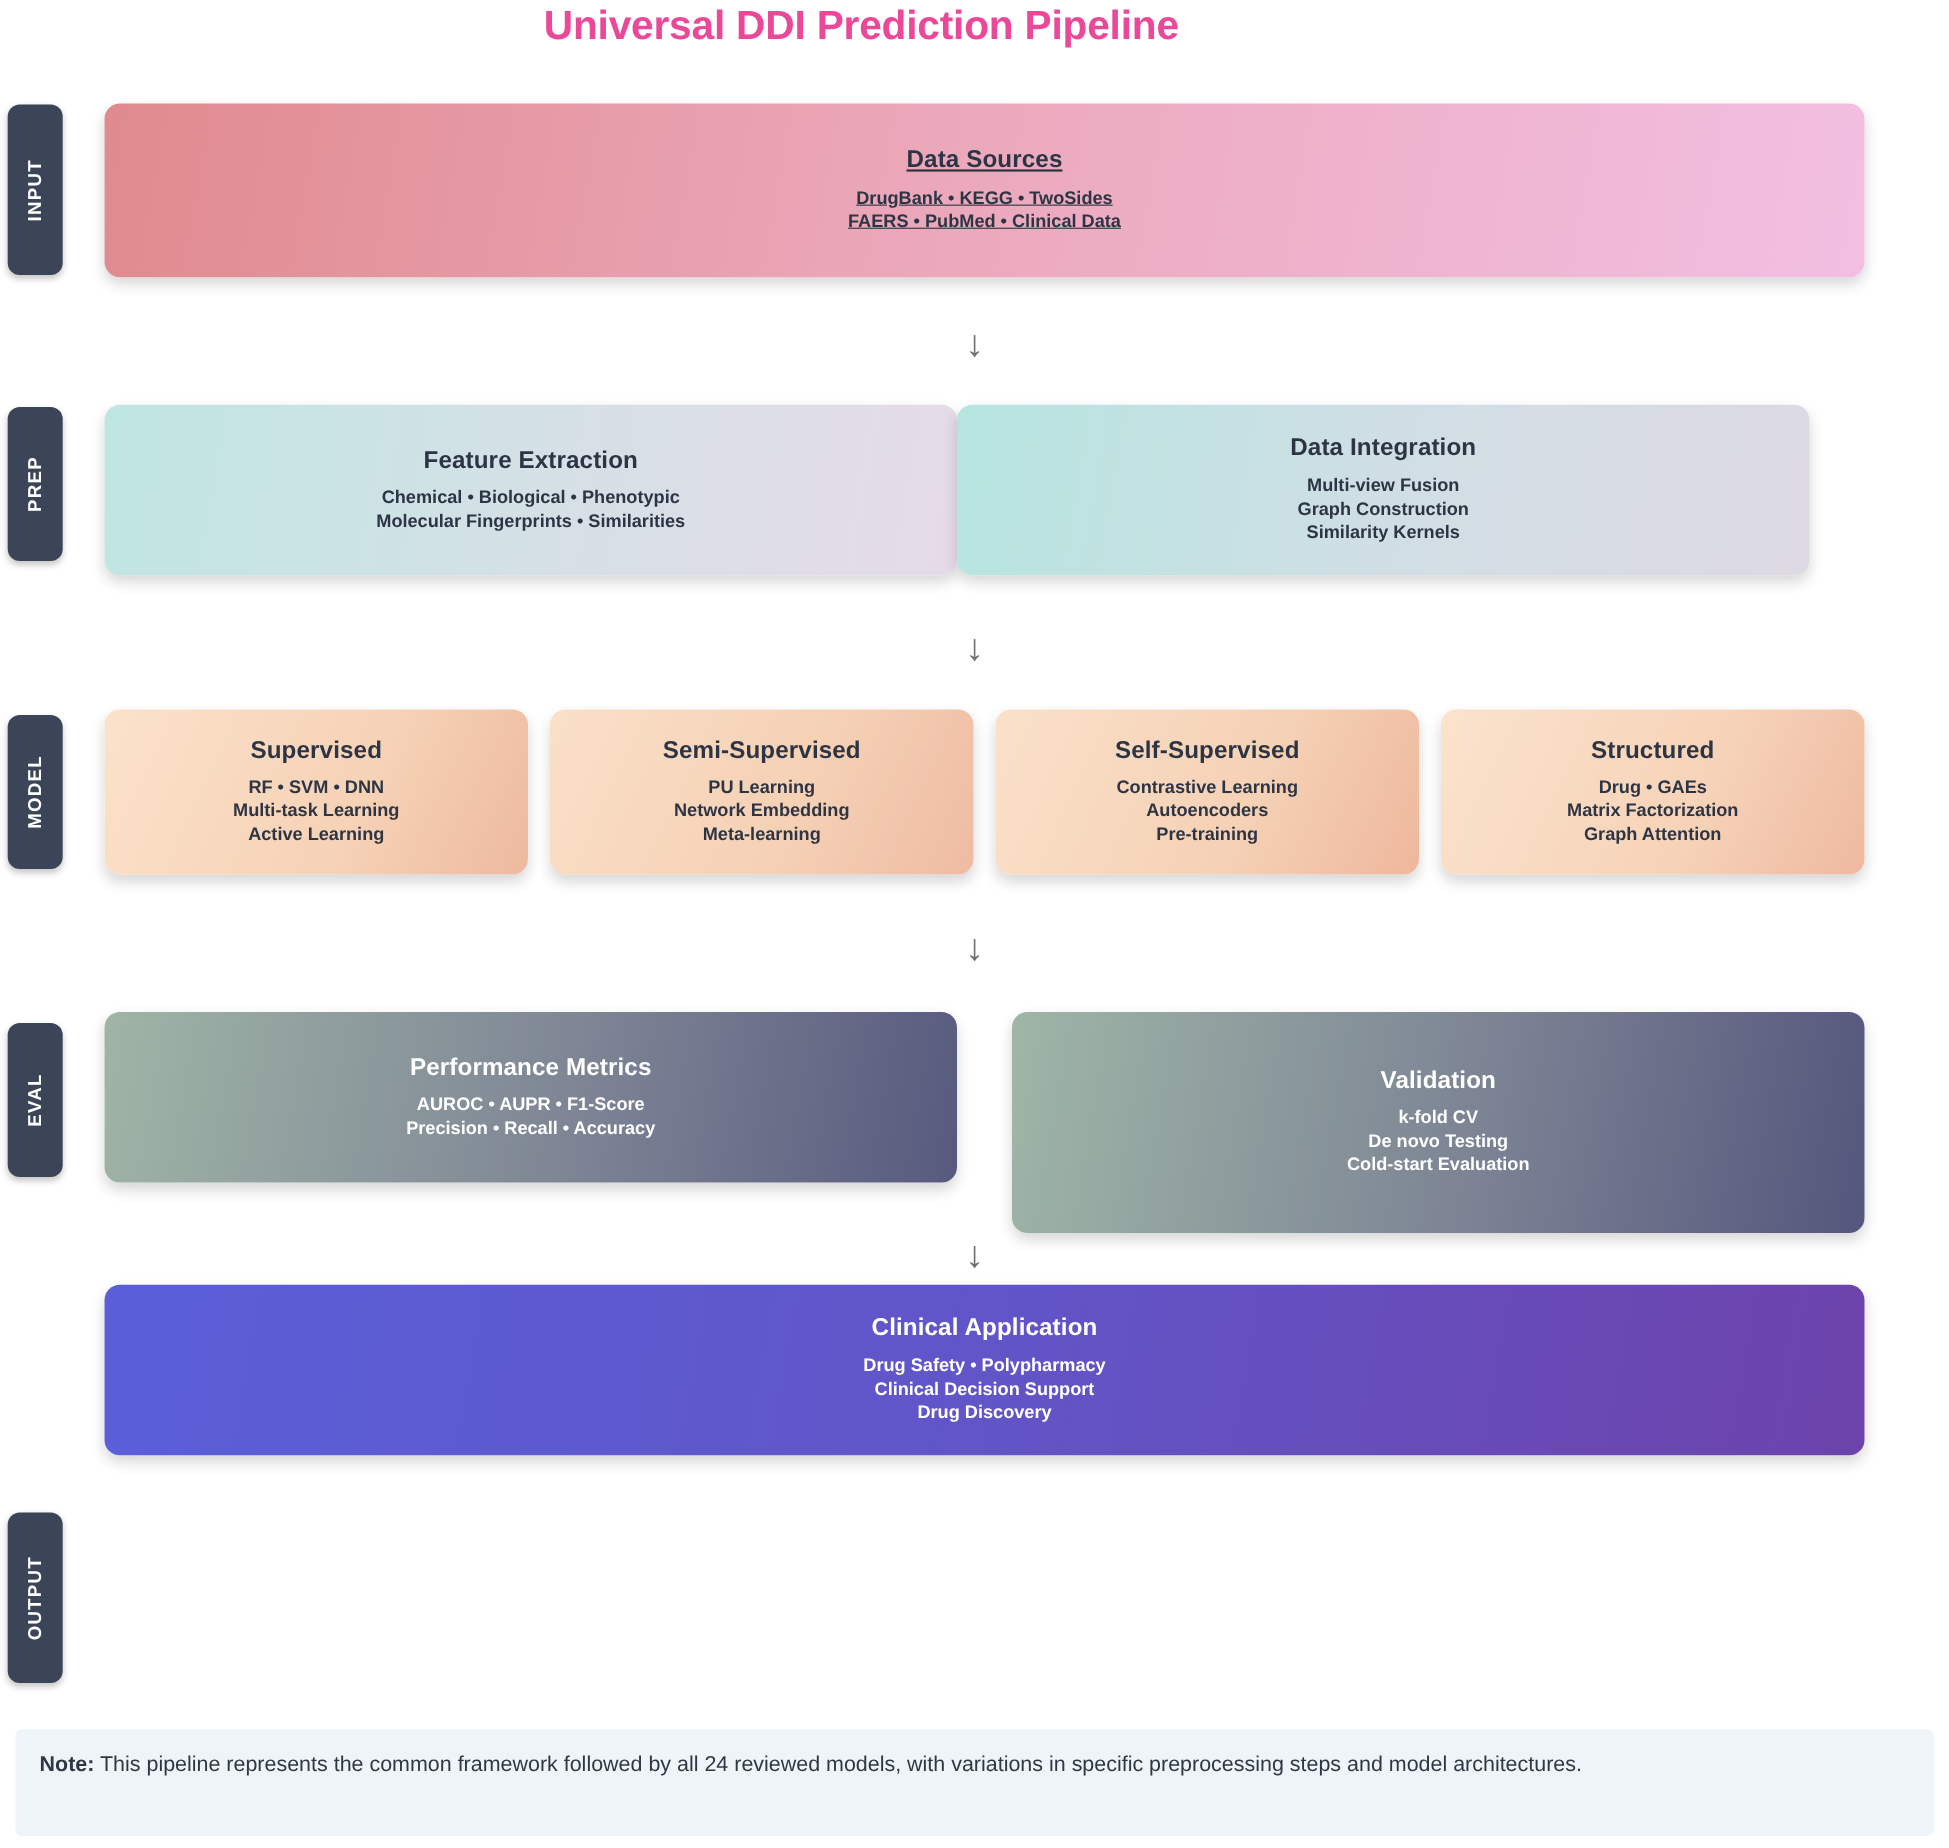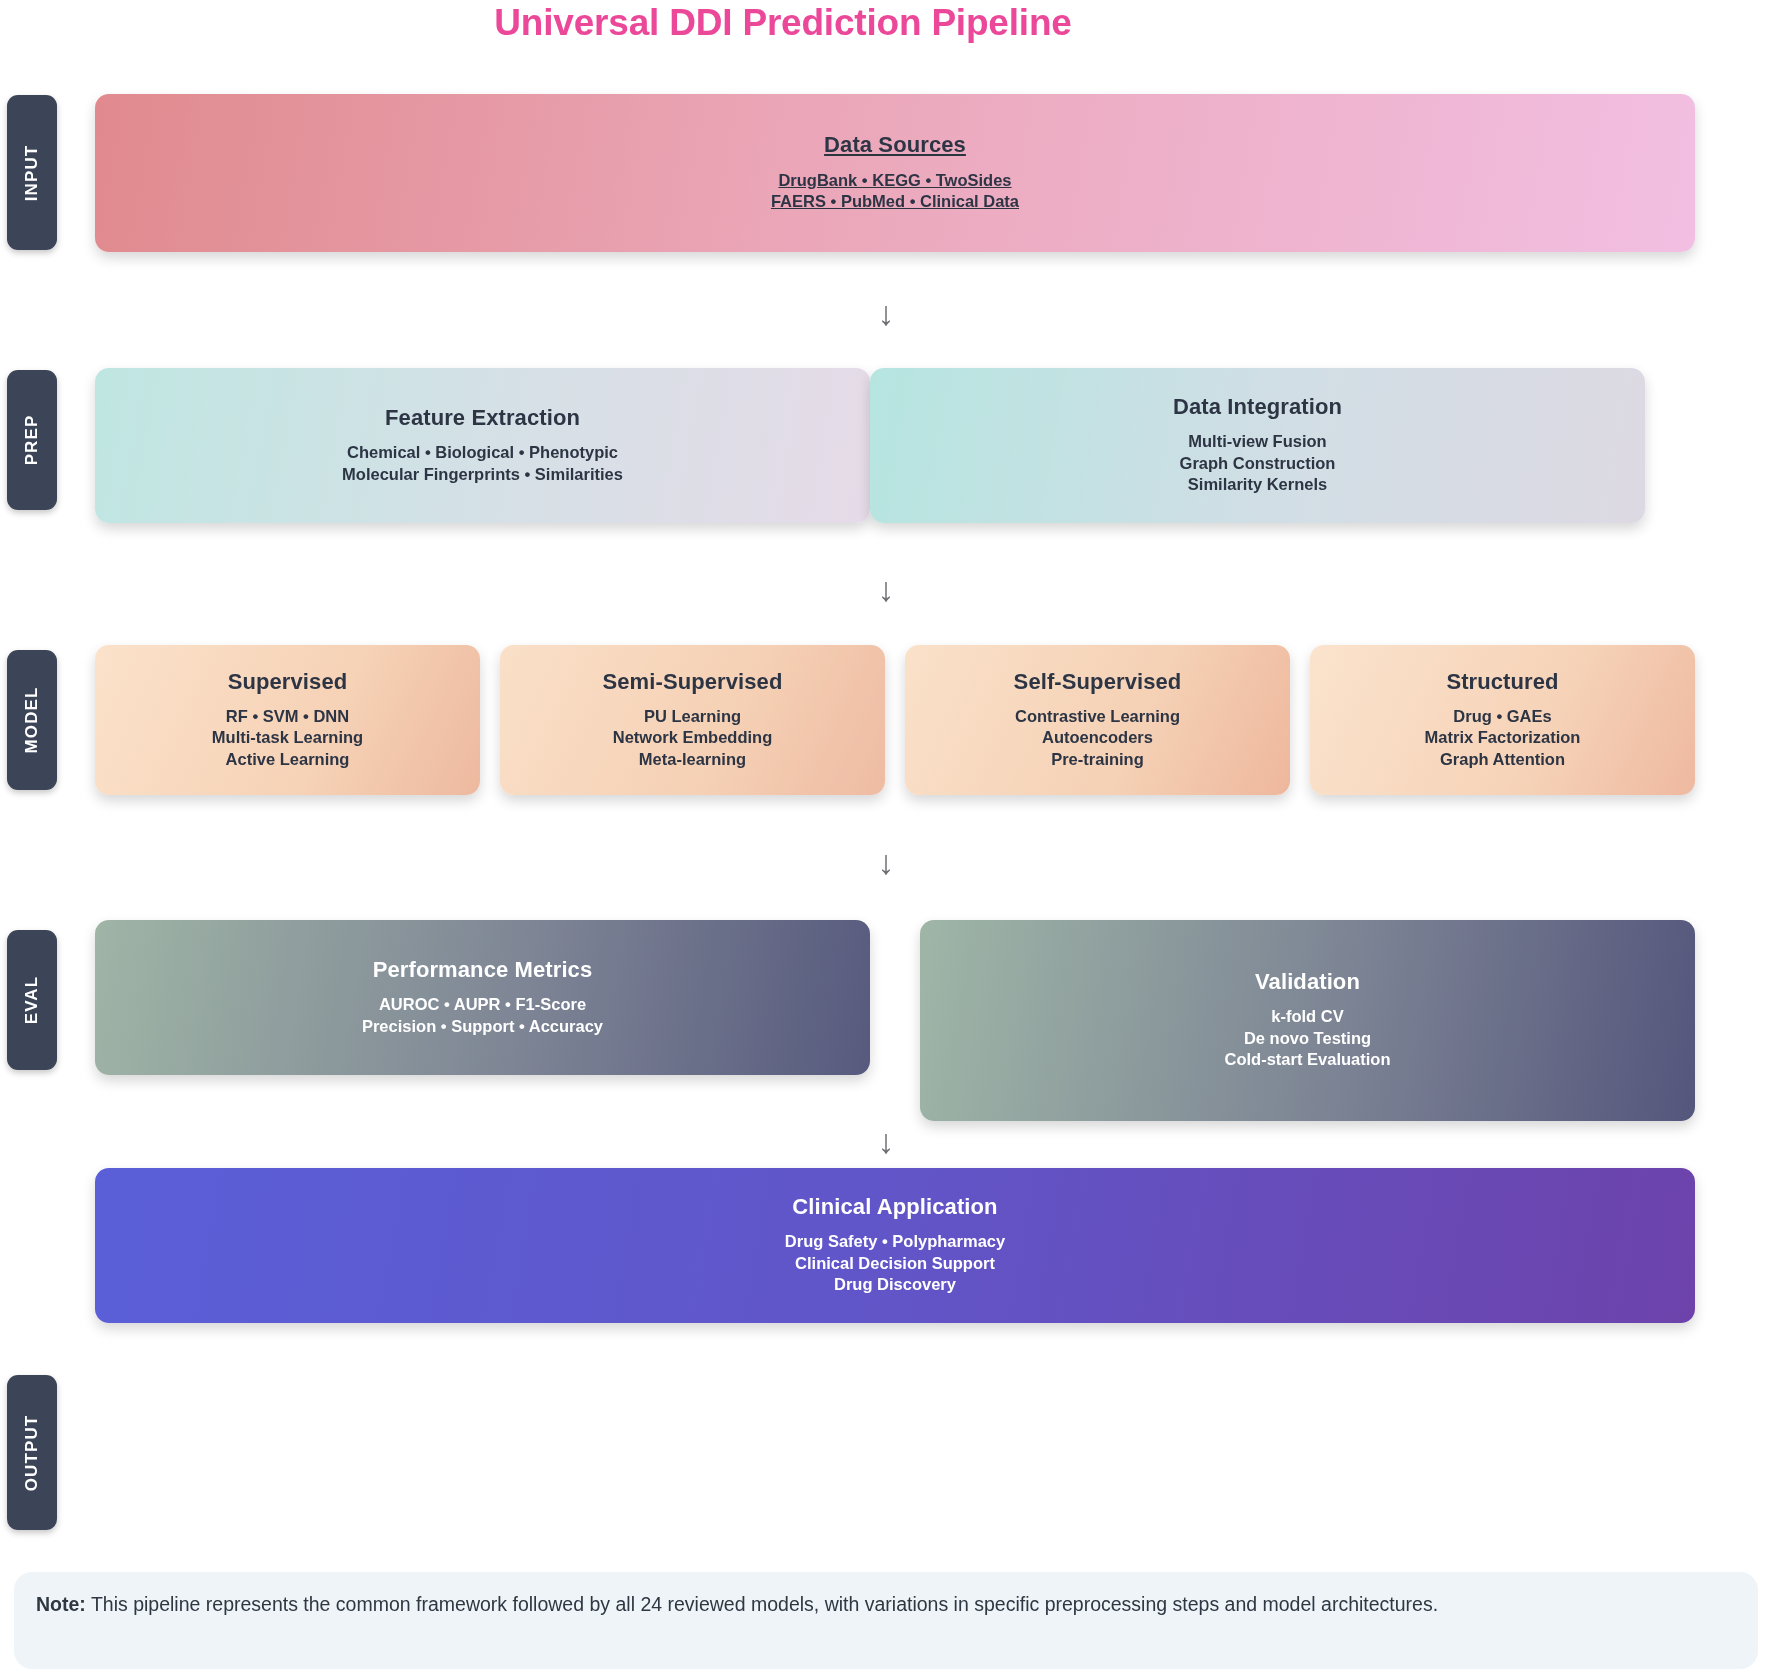--- a/index.html
+++ b/index.html
@@ -106,21 +106,21 @@
 
   
   .note {
     position: absolute;
     left: 14px;
     top: 1572px;
     width: 1744px;
     height: 97px;
     box-sizing: border-box;
     background: #eef4f8;
-    border-radius: 18px;
+    border-radius: 6px;
     padding: 18px 22px 0 22px;
     font-size: 19.5px;
     line-height: 1.45;
     color: #2f3742;
   }
   .note b { font-weight: bold; }
 </style>
 </head>
 <body>
 
@@ -219,21 +219,21 @@
   </div>
 
   <div class="arrow" style="top:845px;">↓</div>
 
   <div class="row" style="top:920px; justify-content:space-between;">
     <div class="card light-text" style="width:775px;height:155px;
          background:linear-gradient(100deg,#9fb5a6 0%,#7e8595 55%,#575a7e 100%);">
       <div class="card-title">Performance Metrics</div>
       <div class="card-lines">
         <div>AUROC • AUPR • F1-Score</div>
-        <div>Precision • Support • Accuracy</div>
+        <div>Precision • Recall • Accuracy</div>
       </div>
     </div>
     <div class="card light-text" style="width:775px;height:201px;
          background:linear-gradient(100deg,#9fb6a7 0%,#7c8394 55%,#54567c 100%);">
       <div class="card-title">Validation</div>
       <div class="card-lines">
         <div>k-fold CV</div>
         <div>De novo Testing</div>
         <div>Cold-start Evaluation</div>
       </div>

